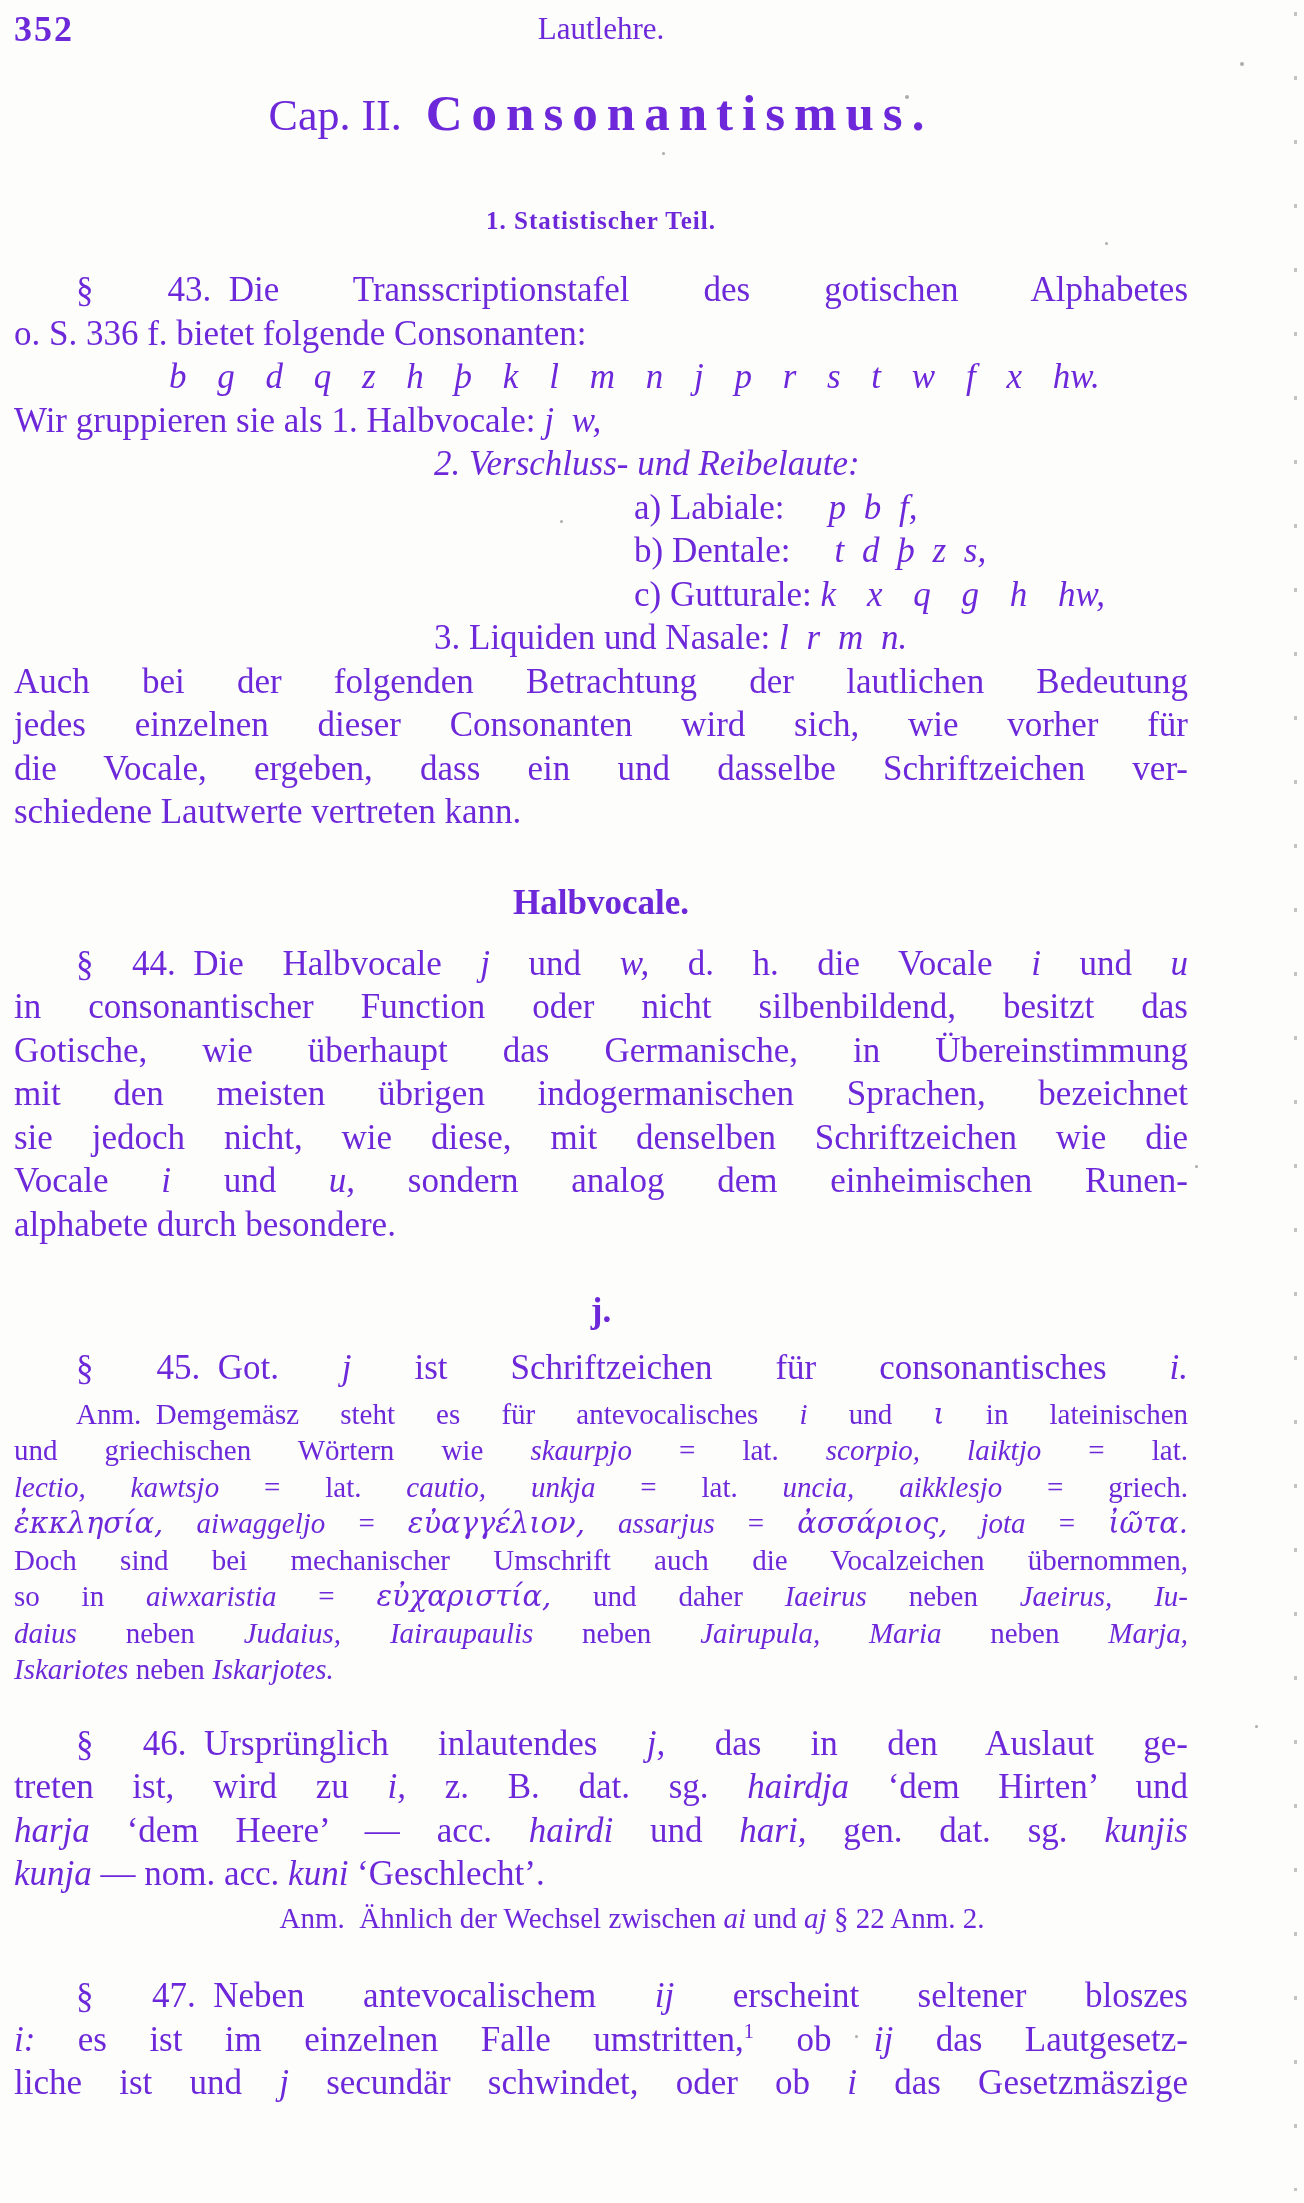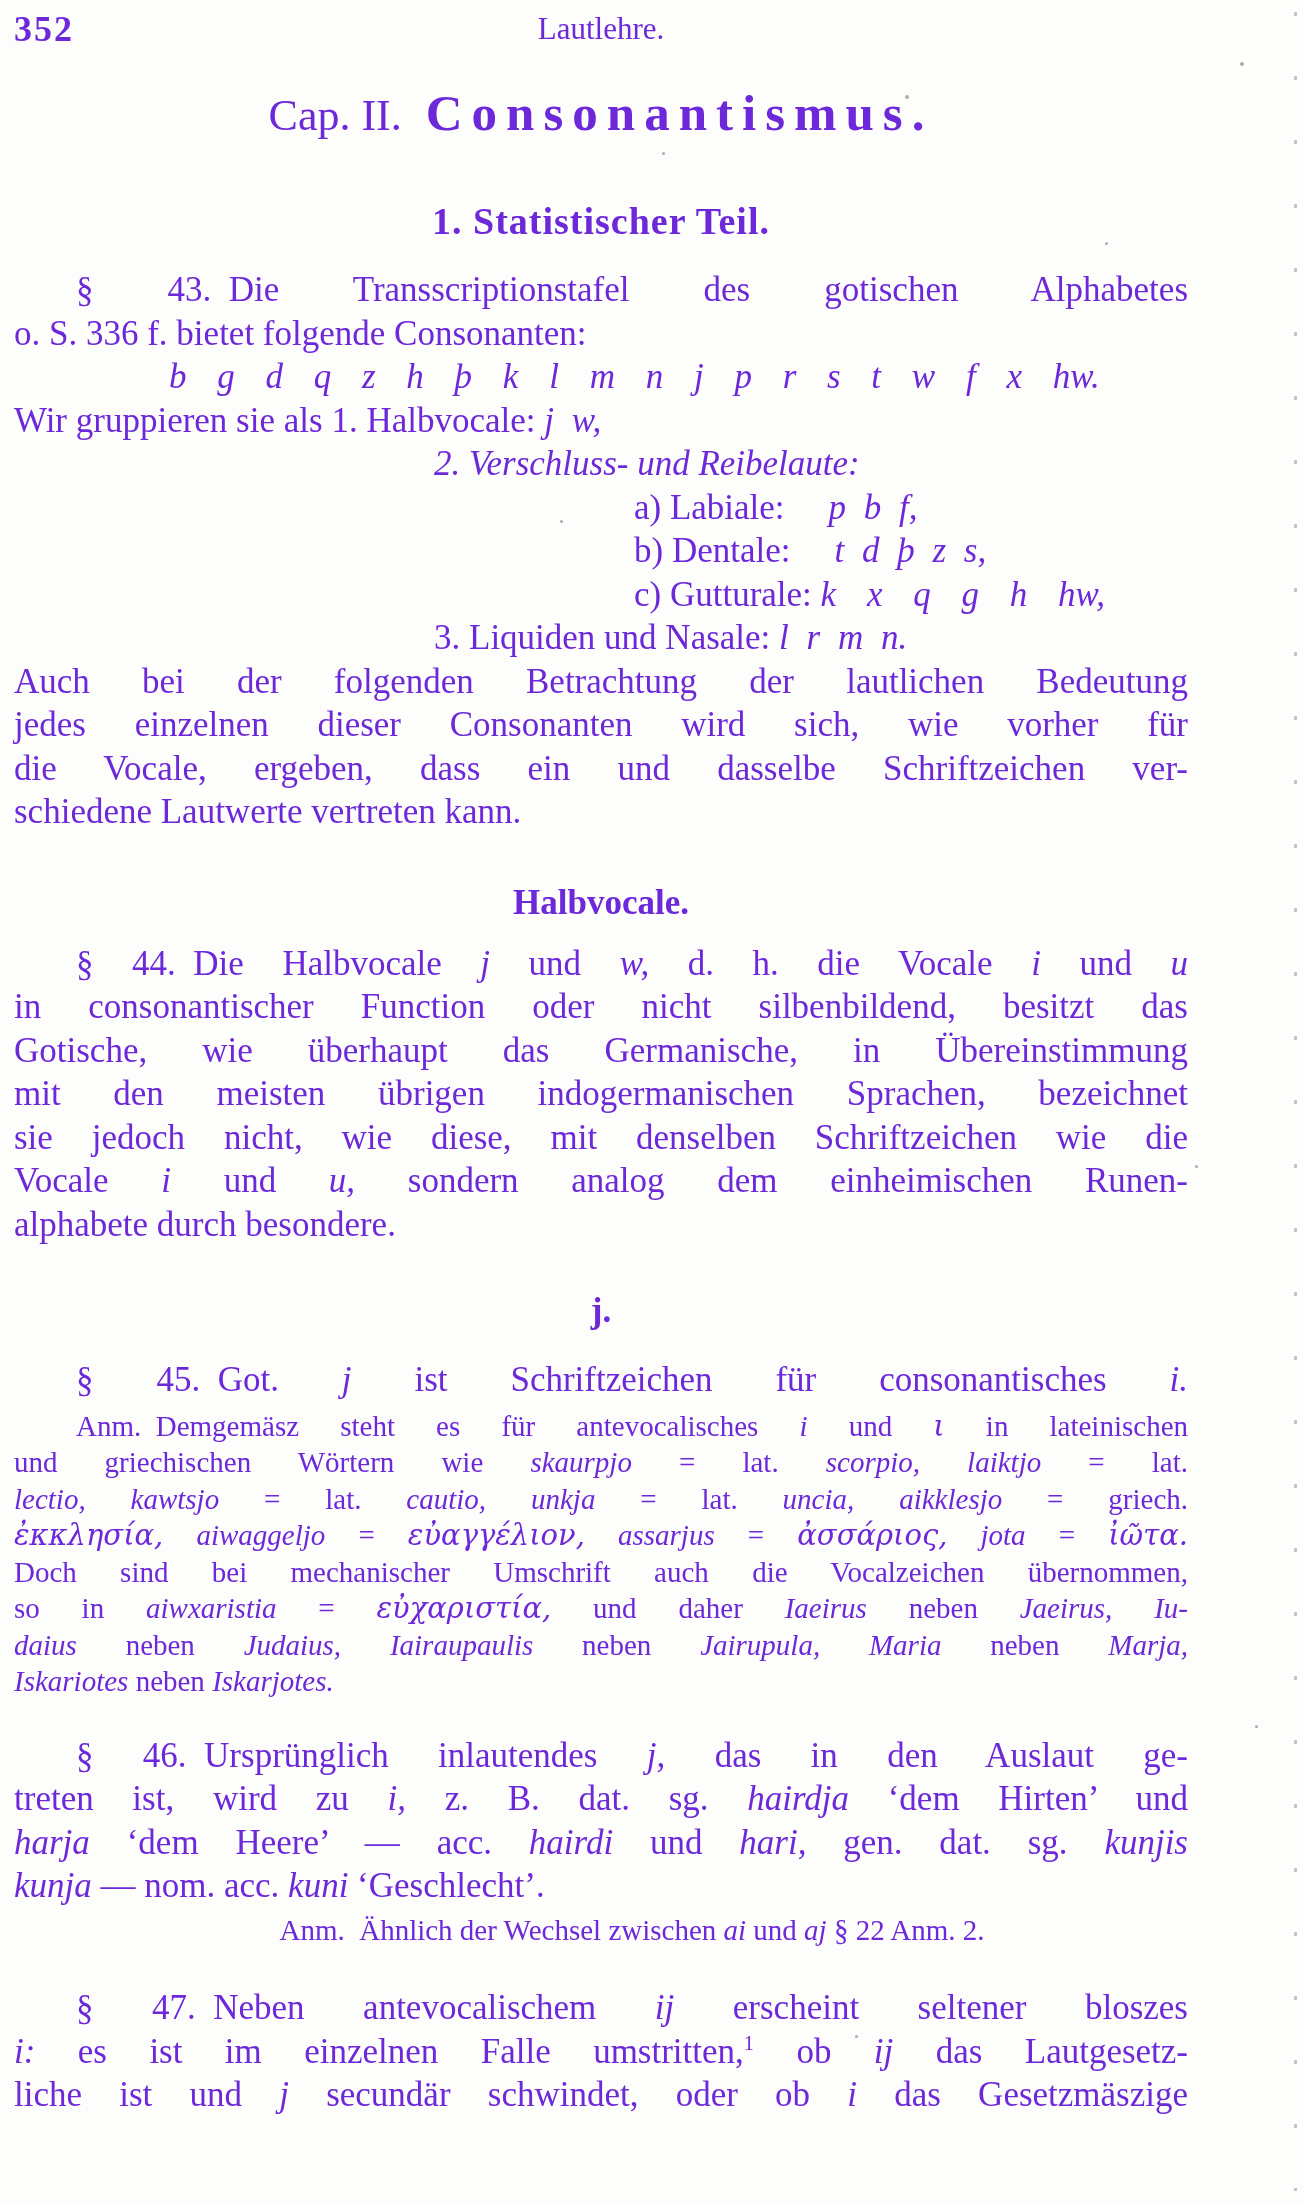--- a/index.html
+++ b/index.html
@@ -5,21 +5,21 @@
   html,body{margin:0;padding:0;background:#ffffff;}
   .page{position:relative;width:1304px;height:2203px;background:#fdfdfc;color:#6d28d9;
         font-family:"Liberation Serif","DejaVu Serif",serif;overflow:hidden;}
   .textcol{position:absolute;left:14px;top:8px;width:1174px;}
   .pagehead{position:relative;height:42px;}
   .pageno{position:absolute;left:0;top:0;font-size:36px;font-weight:700;letter-spacing:2px;}
   .runhead{text-align:center;font-size:31px;padding-top:3px;}
   .chapterhead{margin-top:34px;text-align:center;line-height:58px;white-space:nowrap;}
   .chprefix{font-size:44px;margin-right:24px;}
   .chtitle{font-size:51px;font-weight:700;letter-spacing:9px;}
-  .sectionhead{margin-top:44px;text-align:center;font-size:38px;font-weight:700;line-height:46px;letter-spacing:1px;}
+  .sectionhead{margin-top:44px;text-align:center;font-size:25px;font-weight:700;line-height:46px;letter-spacing:1px;}
   .subhead{text-align:center;font-size:35px;font-weight:700;line-height:46px;}
   .para{font-size:35px;line-height:43.5px;}
   .para.anm{font-size:29px;line-height:36.5px;}
   .line{min-height:1em;}
   .line.just{text-align:justify;text-align-last:justify;}
   .it{font-style:italic;}
   .gk{font-family:"DejaVu Serif",serif;font-style:italic;}
   .sp1{word-spacing:22px;}
   .sp2{word-spacing:9px;}
   .gap{display:inline-block;height:1px;}
@@ -75,21 +75,21 @@
         <div class="para body" style="margin-top: 16px;">
           <div class="line just" style="padding-left: 62px;"><span>§ 44. Die Halbvocale </span><span class="it">j</span><span> und </span><span class="it">w,</span><span> d. h. die Vocale </span><span class="it">i</span><span> und </span><span class="it">u</span></div>
           <div class="line just"><span>in consonantischer Function oder nicht silbenbildend, besitzt das</span></div>
           <div class="line just"><span>Gotische, wie überhaupt das Germanische, in Übereinstimmung</span></div>
           <div class="line just"><span>mit den meisten übrigen indogermanischen Sprachen, bezeichnet</span></div>
           <div class="line just"><span>sie jedoch nicht, wie diese, mit denselben Schriftzeichen wie die</span></div>
           <div class="line just"><span>Vocale </span><span class="it">i</span><span> und </span><span class="it">u,</span><span> sondern analog dem einheimischen Runen-</span></div>
           <div class="line"><span>alphabete durch besondere.</span></div>
         </div>
         <div class="subhead" style="margin-top: 42px;">j.</div>
-        <div class="para body" style="margin-top: 24px;">
+        <div class="para body" style="margin-top: 12px;">
           <div class="line just" style="padding-left: 62px;"><span>§ 45. Got. </span><span class="it">j</span><span> ist Schriftzeichen für consonantisches </span><span class="it">i.</span></div>
         </div>
         <div class="para anm" style="margin-top: 6px;">
           <div class="line just" style="padding-left: 62px;"><span>Anm. Demgemäsz steht es für antevocalisches </span><span class="it">i</span><span> und </span><span class="gk">ι</span><span> in lateinischen</span></div>
           <div class="line just"><span>und griechischen Wörtern wie </span><span class="it">skaurpjo</span><span> = lat. </span><span class="it">scorpio,</span><span> </span><span class="it">laiktjo</span><span> = lat.</span></div>
           <div class="line just"><span class="it">lectio,</span><span> </span><span class="it">kawtsjo</span><span> = lat. </span><span class="it">cautio,</span><span> </span><span class="it">unkja</span><span> = lat. </span><span class="it">uncia,</span><span> </span><span class="it">aikklesjo</span><span> = griech.</span></div>
           <div class="line just"><span class="gk">ἐκκλησία,</span><span> </span><span class="it">aiwaggeljo</span><span> = </span><span class="gk">εὐαγγέλιον,</span><span> </span><span class="it">assarjus</span><span> = </span><span class="gk">ἀσσάριος,</span><span> </span><span class="it">jota</span><span> = </span><span class="gk">ἰῶτα.</span></div>
           <div class="line just"><span>Doch sind bei mechanischer Umschrift auch die Vocalzeichen übernommen,</span></div>
           <div class="line just"><span>so in </span><span class="it">aiwxaristia</span><span> = </span><span class="gk">εὐχαριστία,</span><span> und daher </span><span class="it">Iaeirus</span><span> neben </span><span class="it">Jaeirus,</span><span> </span><span class="it">Iu-</span></div>
           <div class="line just"><span class="it">daius</span><span> neben </span><span class="it">Judaius,</span><span> </span><span class="it">Iairaupaulis</span><span> neben </span><span class="it">Jairupula,</span><span> </span><span class="it">Maria</span><span> neben </span><span class="it">Marja,</span></div>

